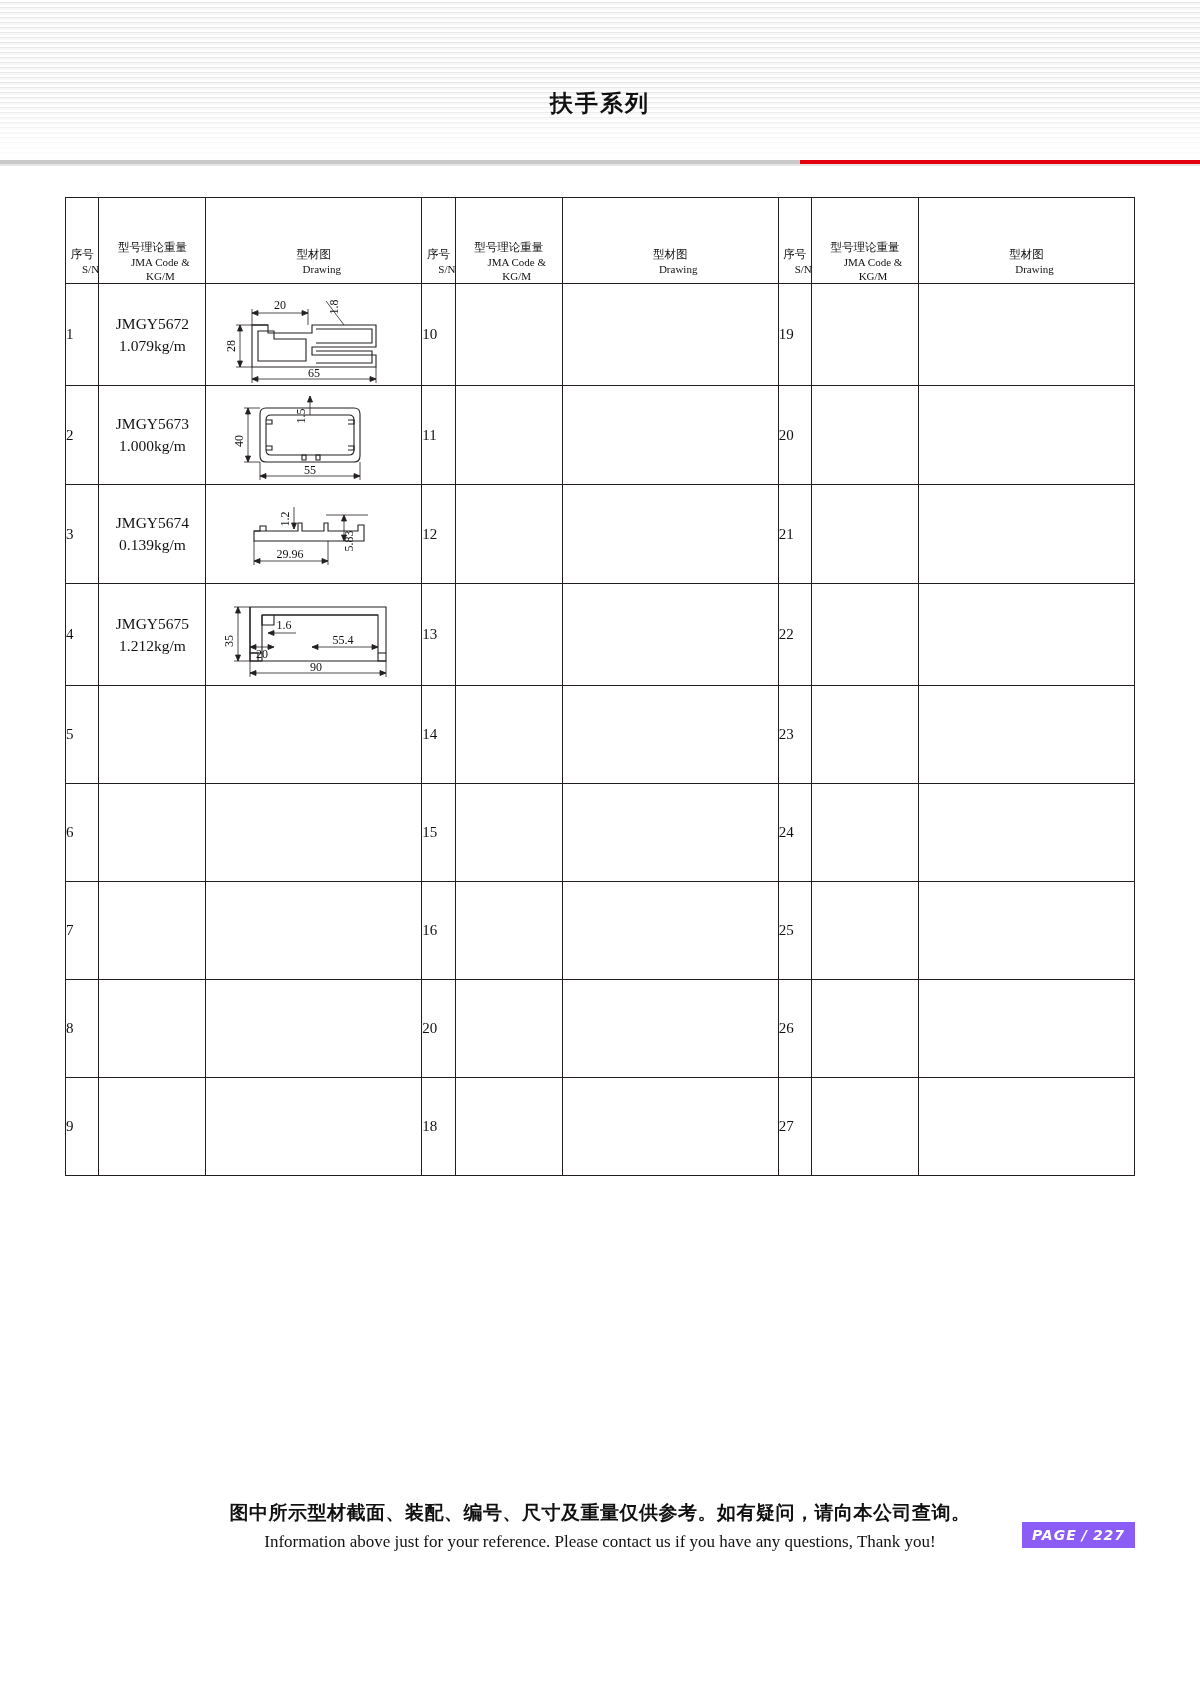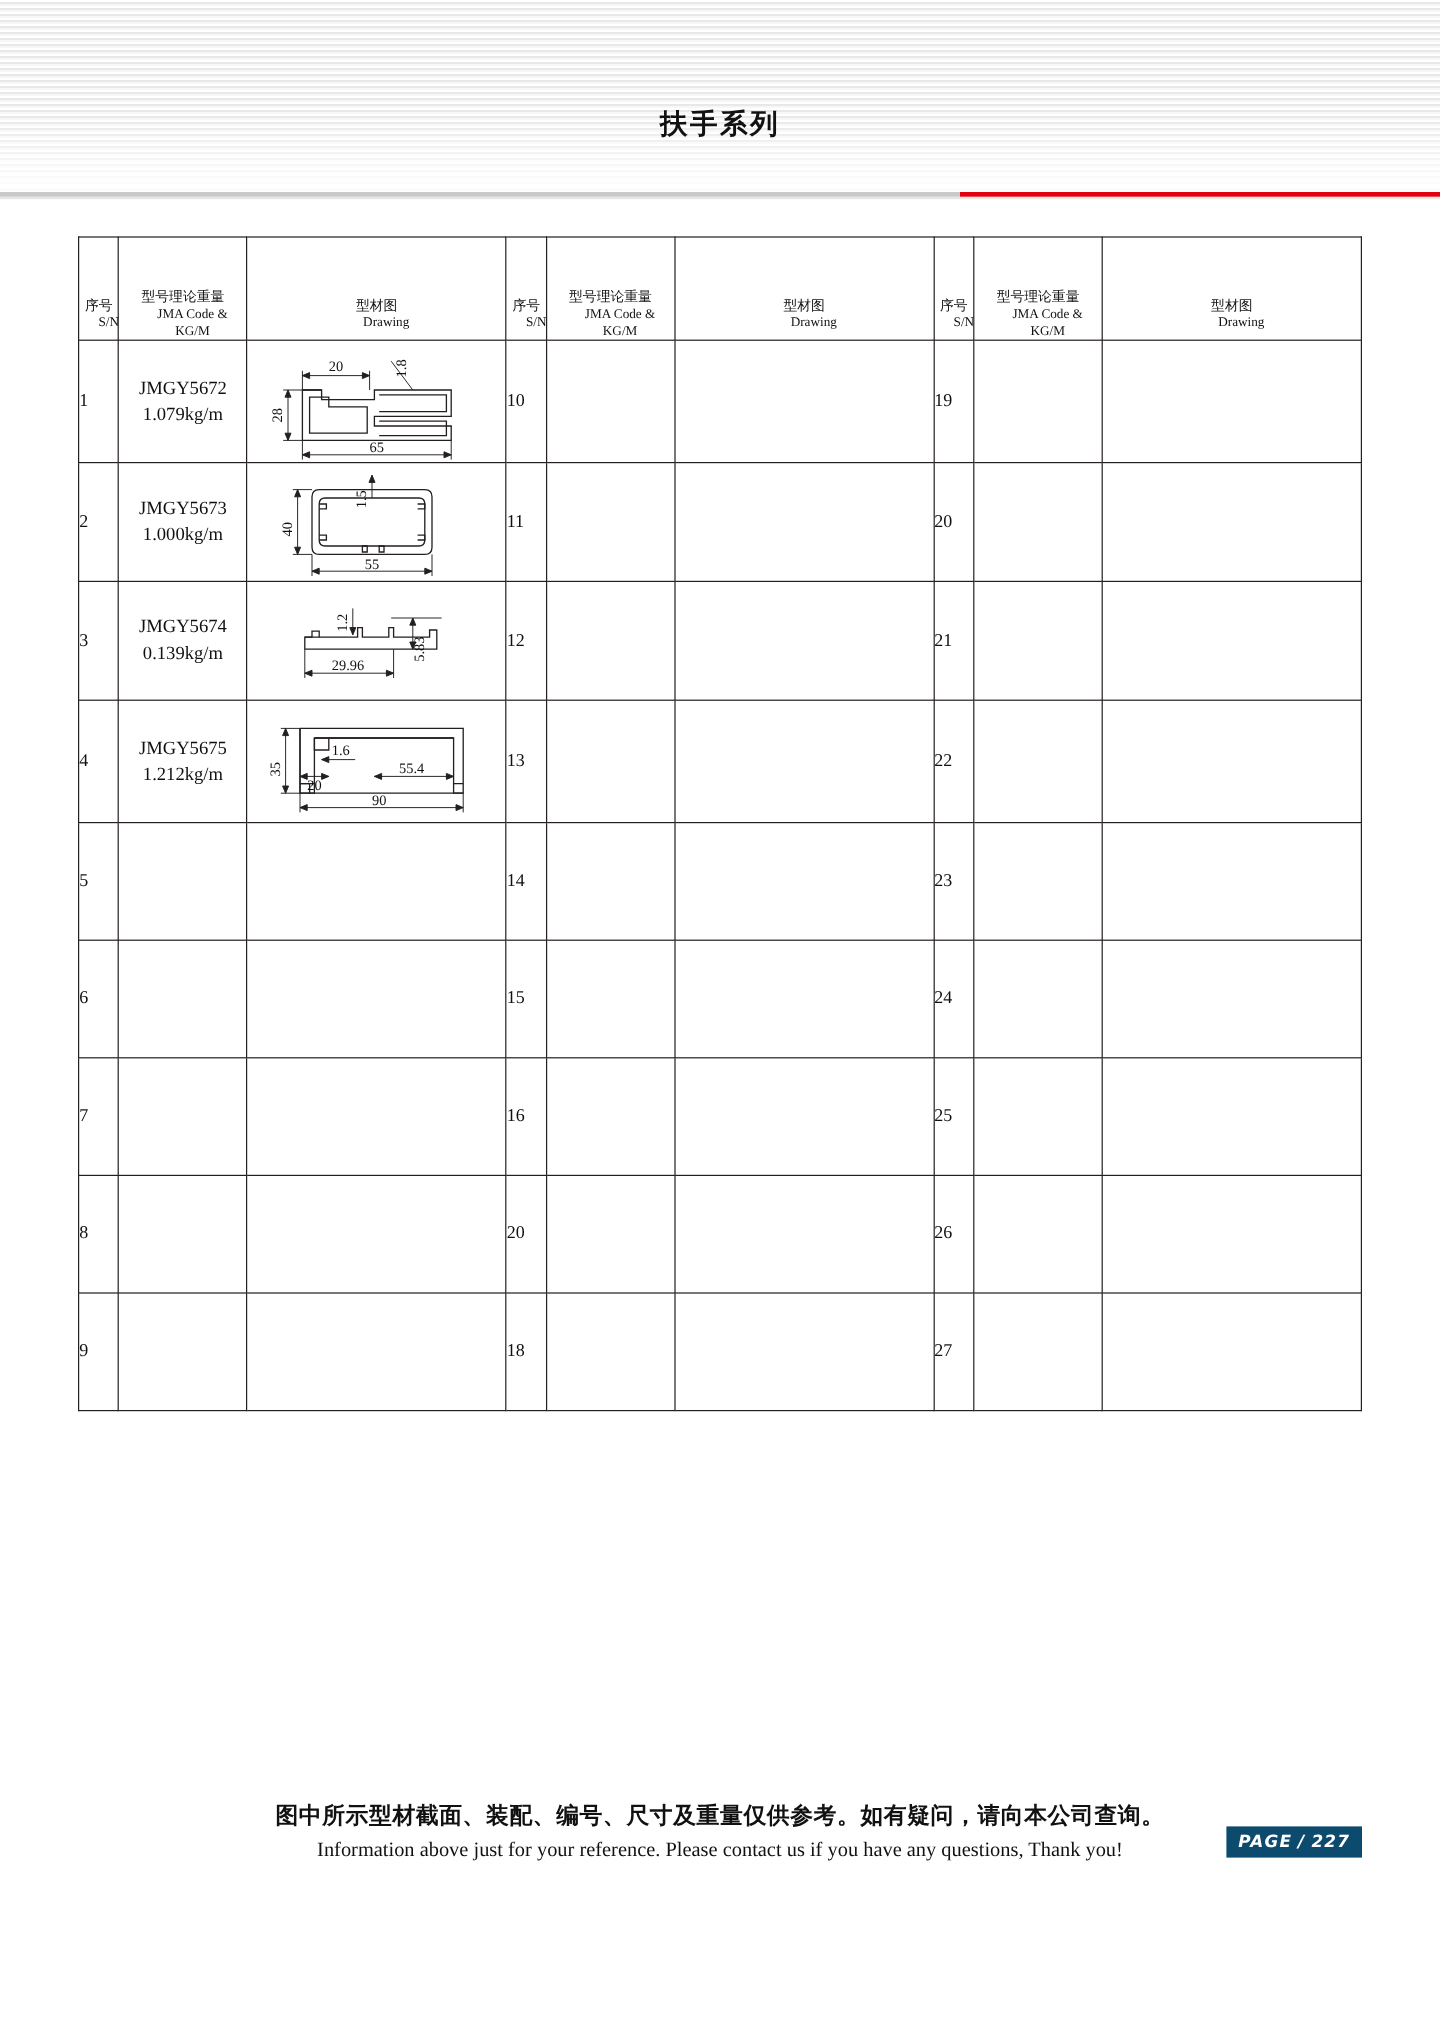--- a/index.html
+++ b/index.html
@@ -163,21 +163,21 @@
     text-align: center;
     font-size: 17px;
     color: #111;
     margin-top: 6px;
     font-family: "Liberation Serif", serif;
   }
   .page-badge {
     position: absolute;
     left: 1022px; top: 1522px;
     width: 113px; height: 26px;
-    background: #0c4a6e;
+    background: #8b5cf6;
     color: #ffffff;
     font-family: "DejaVu Sans", sans-serif;
     font-size: 14px;
     font-weight: bold;
     letter-spacing: 1px;
     display: flex;
     align-items: center;
     justify-content: center;
     font-style: italic;
   }

